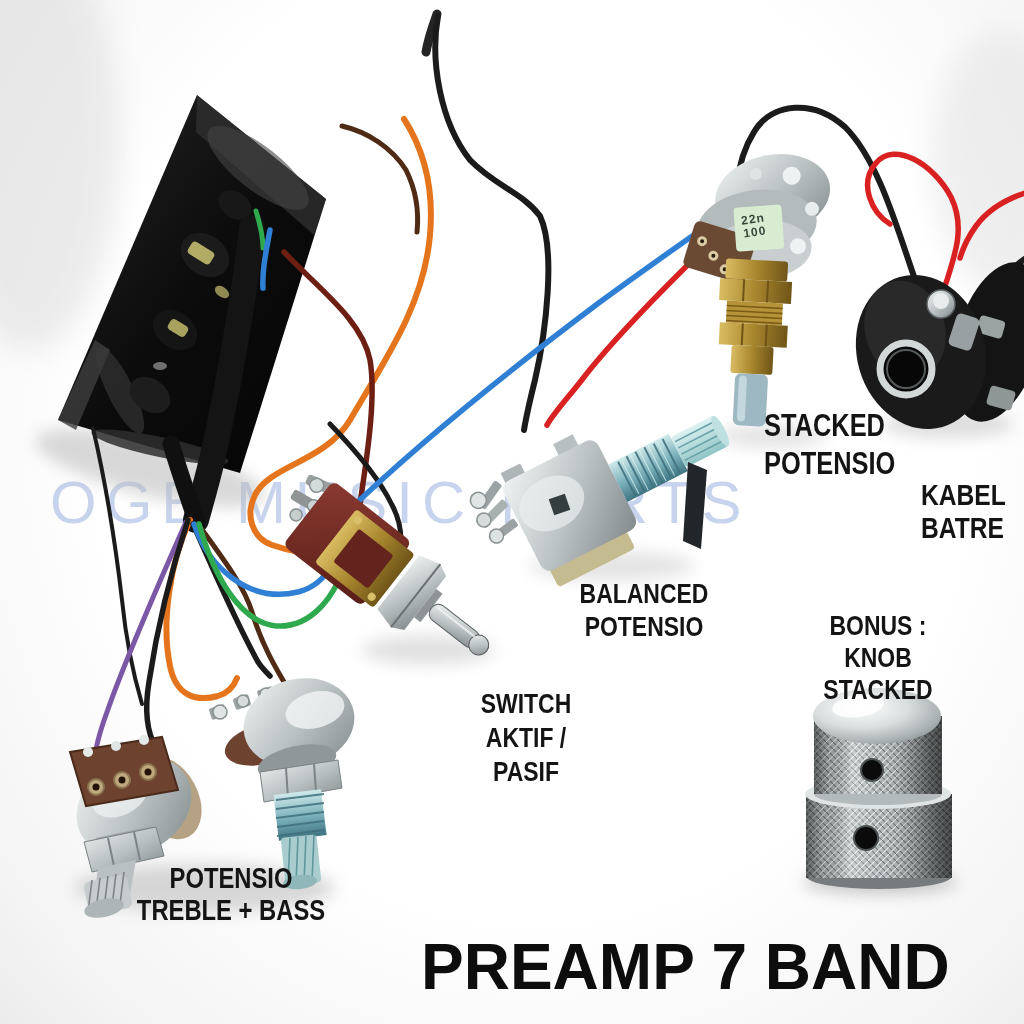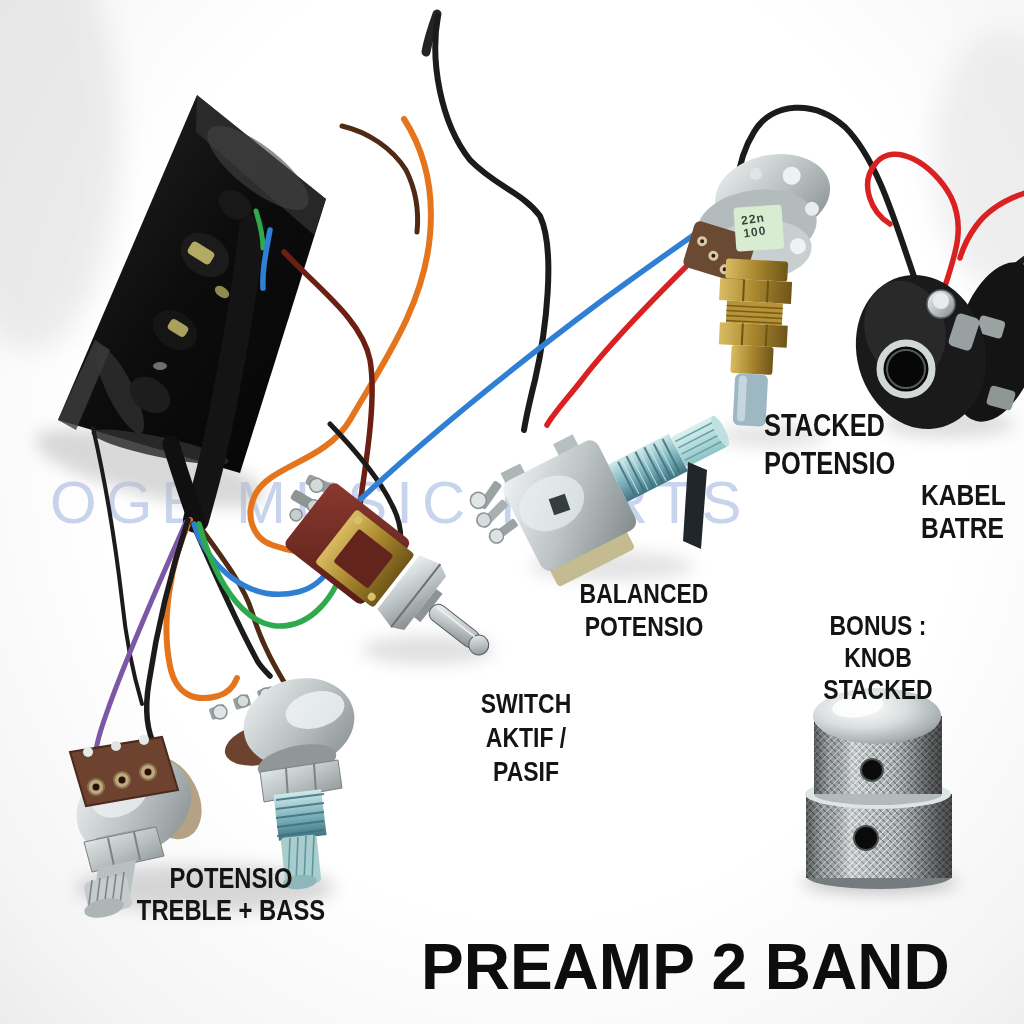--- a/index.html
+++ b/index.html
@@ -322,19 +322,19 @@
   </div>
   <div class="lbl center" id="lbl-switch">
     <div>SWITCH</div>
     <div>AKTIF /</div>
     <div>PASIF</div>
   </div>
   <div class="lbl center" id="lbl-pot">
     <div>POTENSIO</div>
     <div>TREBLE + BASS</div>
   </div>
-  <div id="lbl-title">PREAMP 2 BAND</div>
+  <div id="lbl-title">PREAMP 7 BAND</div>
   <div id="cap-label">
     <div>22n</div>
     <div>100</div>
   </div>
 
 </div>
 
 </body></html>

